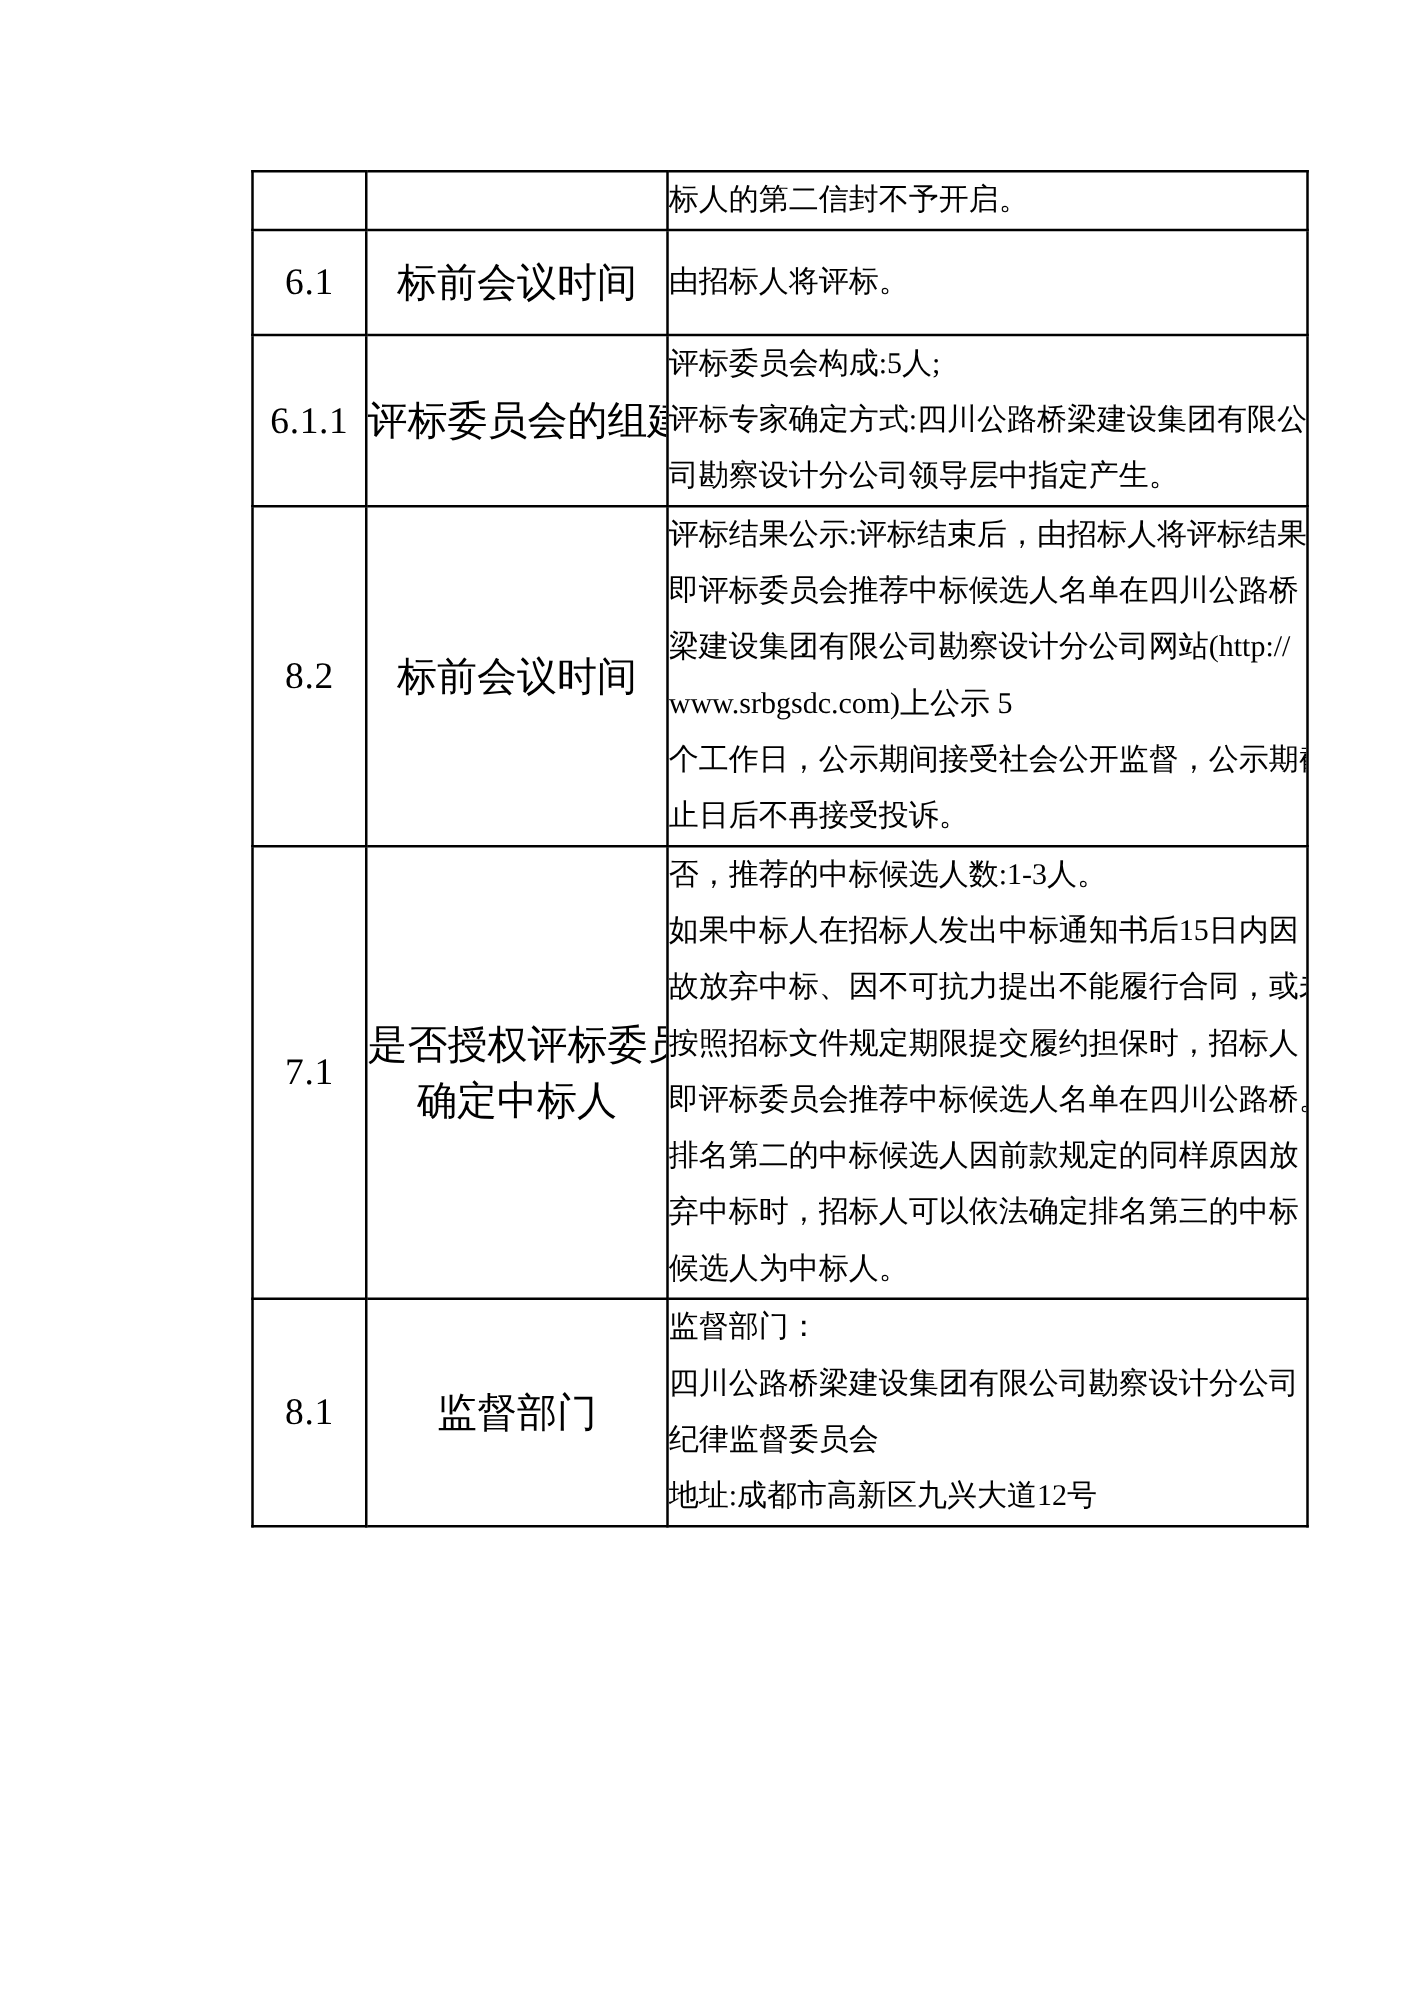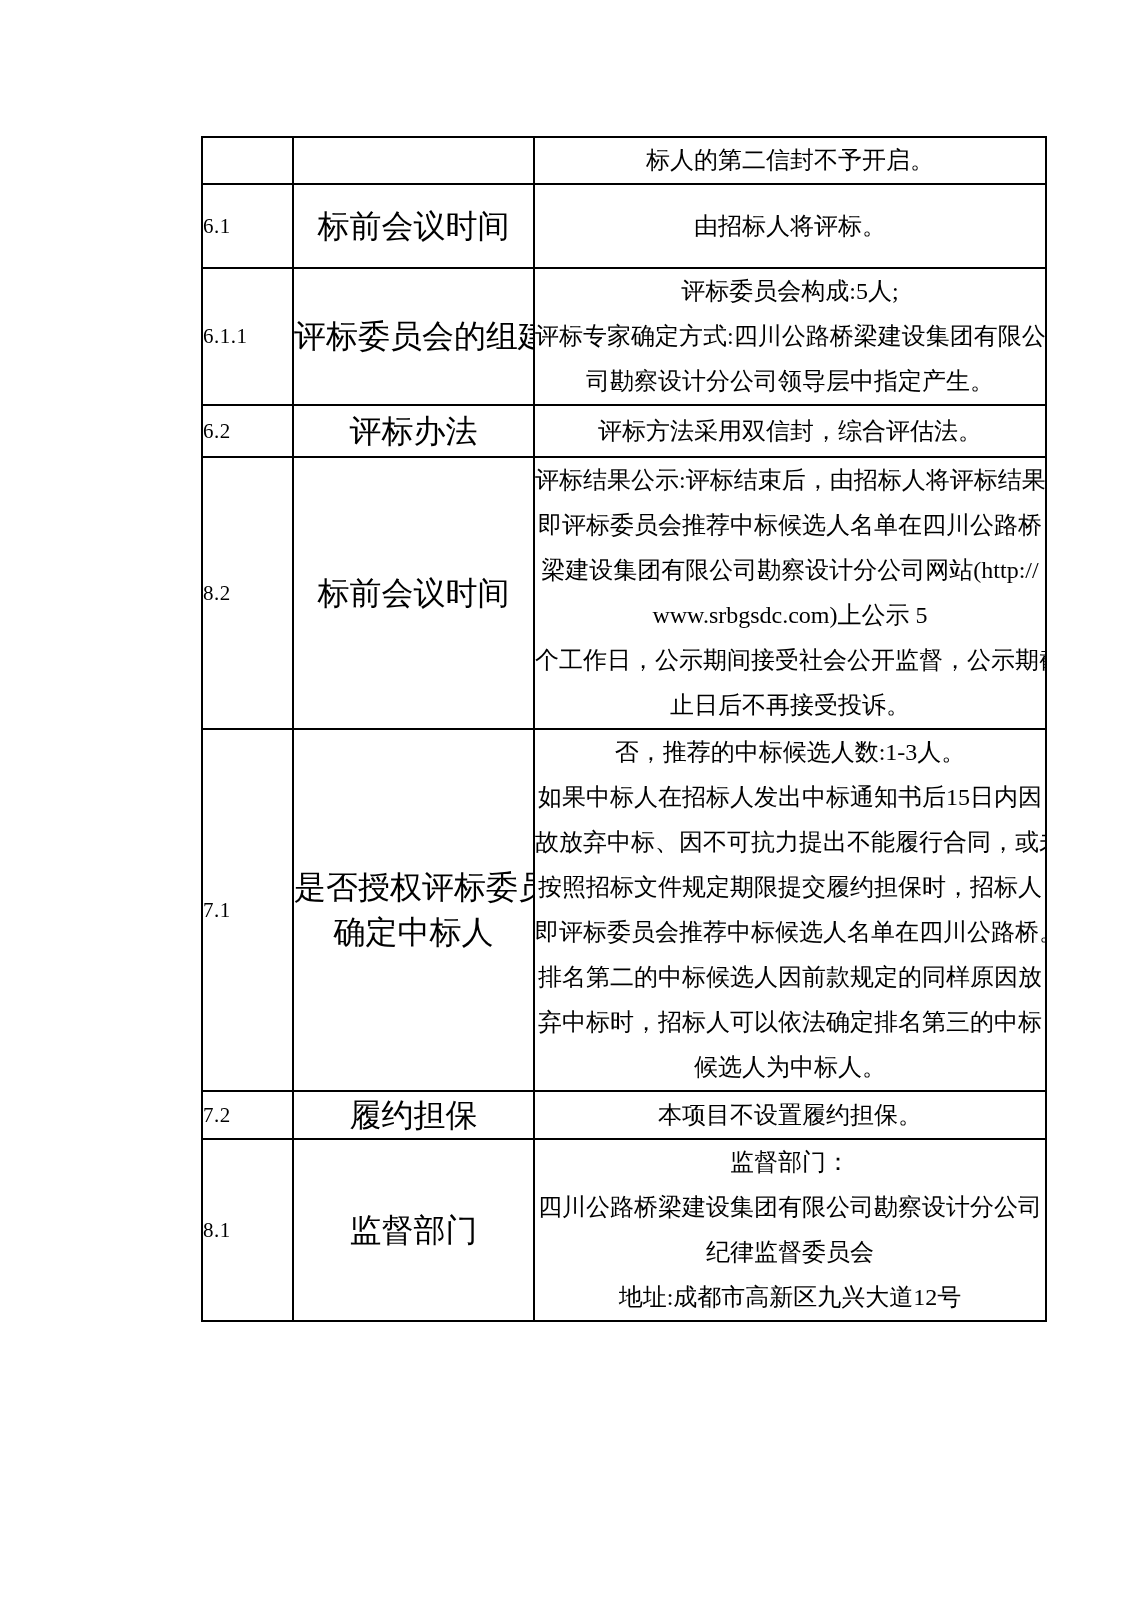--- a/index.html
+++ b/index.html
@@ -25,34 +25,34 @@
     width: 844px;
     border-collapse: collapse;
     table-layout: fixed;
   }
   table.grid td {
     border: 2px solid #000000;
     padding: 0;
     overflow: hidden;
   }
   .cell-no {
-    text-align: left;
+    text-align: center;
     vertical-align: middle;
-    font-size: 21px;
+    font-size: 30px;
     letter-spacing: 0.5px;
   }
   .cell-label {
     text-align: center;
     vertical-align: middle;
     font-size: 32px;
     line-height: 45px;
     white-space: pre;
   }
   .cell-content {
-    text-align: center;
+    text-align: left;
     vertical-align: middle;
     font-size: 24px;
     line-height: 45px;
     white-space: pre;
     padding-left: 8px;
     padding-right: 2px;
     margin-left: 44px;
   }
   .left-align {
     text-align: left;
@@ -96,25 +96,20 @@
     </tr>
 
     <tr class="h134">
       <td class="cell-no">6.1.1</td>
       <td class="cell-label">评标委员会的组建</td>
       <td class="cell-content">评标委员会构成:5人;
 评标专家确定方式:四川公路桥梁建设集团有限公
 司勘察设计分公司领导层中指定产生。</td>
     </tr>
 
-    <tr class="h52">
-      <td class="cell-no">6.2</td>
-      <td class="cell-label">评标办法</td>
-      <td class="cell-content">评标方法采用双信封，综合评估法。</td>
-    </tr>
 
     <tr class="h266">
       <td class="cell-no">8.2</td>
       <td class="cell-label">标前会议时间</td>
       <td class="cell-content">评标结果公示:评标结束后，由招标人将评标结果
 即评标委员会推荐中标候选人名单在四川公路桥
 梁建设集团有限公司勘察设计分公司网站(http://
 www.srbgsdc.com)上公示 5
 个工作日，公示期间接受社会公开监督，公示期截
 止日后不再接受投诉。</td>
@@ -127,25 +122,20 @@
       <td class="cell-content">否，推荐的中标候选人数:1-3人。
 如果中标人在招标人发出中标通知书后15日内因
 故放弃中标、因不可抗力提出不能履行合同，或未
 按照招标文件规定期限提交履约担保时，招标人
 即评标委员会推荐中标候选人名单在四川公路桥。
 排名第二的中标候选人因前款规定的同样原因放
 弃中标时，招标人可以依法确定排名第三的中标
 候选人为中标人。</td>
     </tr>
 
-    <tr class="h48">
-      <td class="cell-no">7.2</td>
-      <td class="cell-label">履约担保</td>
-      <td class="cell-content">本项目不设置履约担保。</td>
-    </tr>
 
     <tr class="h179">
       <td class="cell-no">8.1</td>
       <td class="cell-label">监督部门</td>
       <td class="cell-content">监督部门：
 四川公路桥梁建设集团有限公司勘察设计分公司
 纪律监督委员会
 地址:成都市高新区九兴大道12号</td>
     </tr>
 

